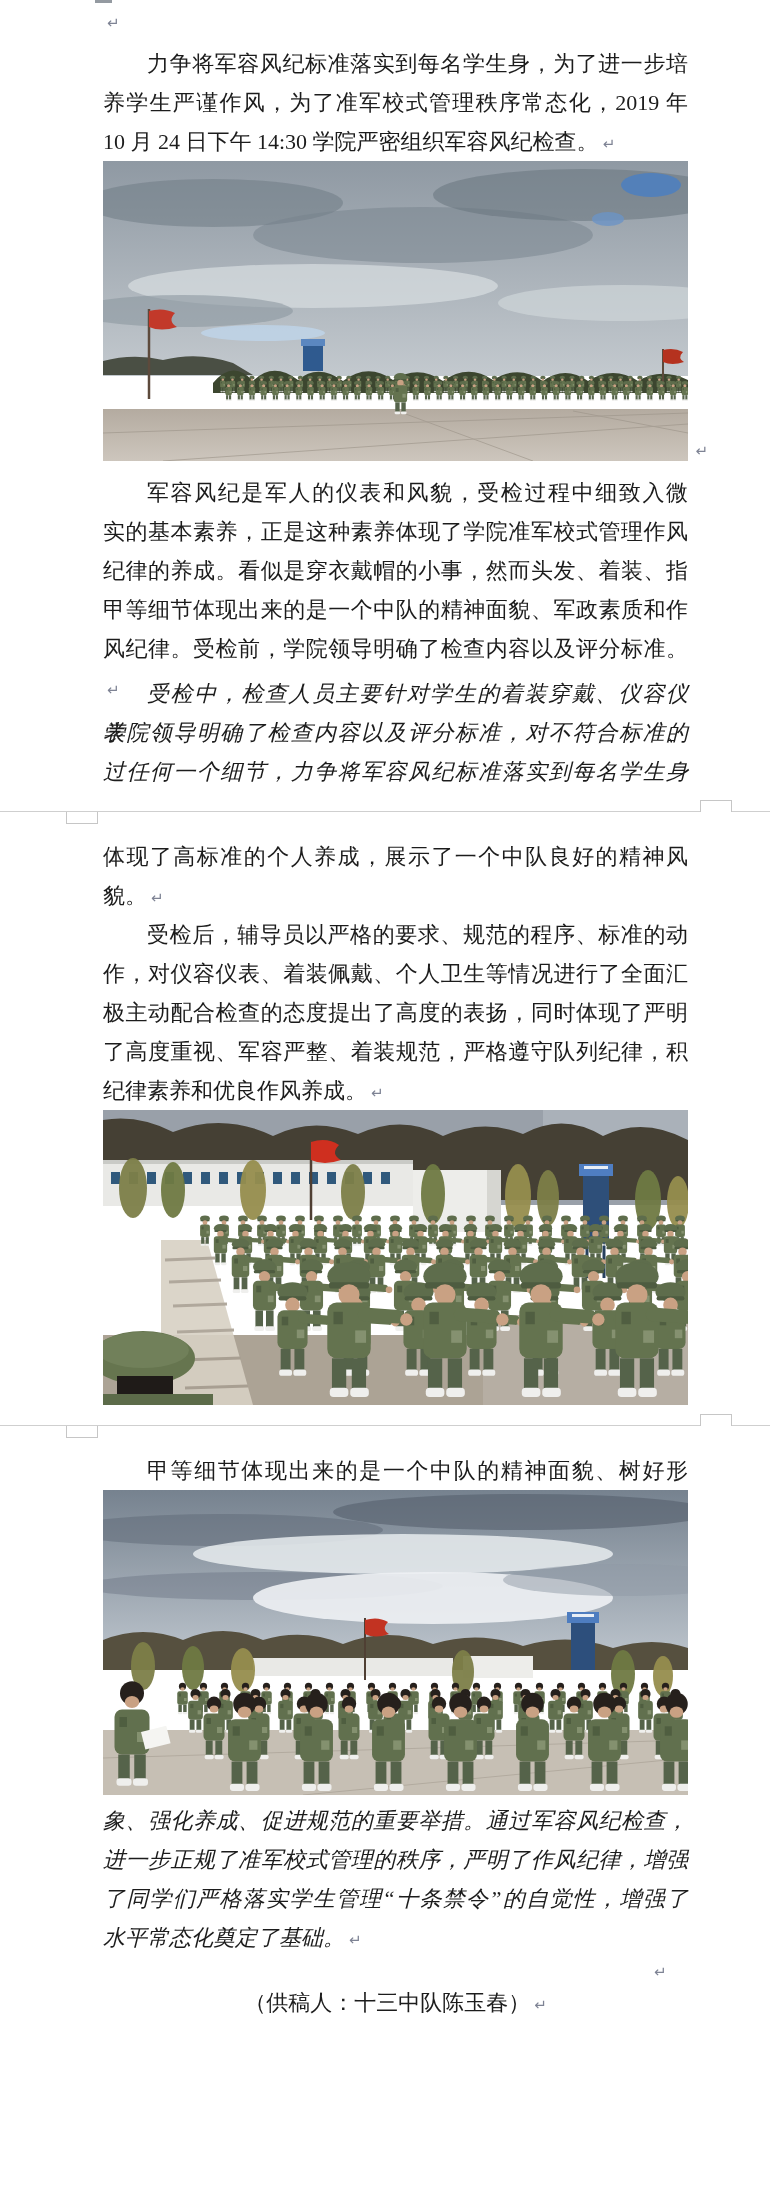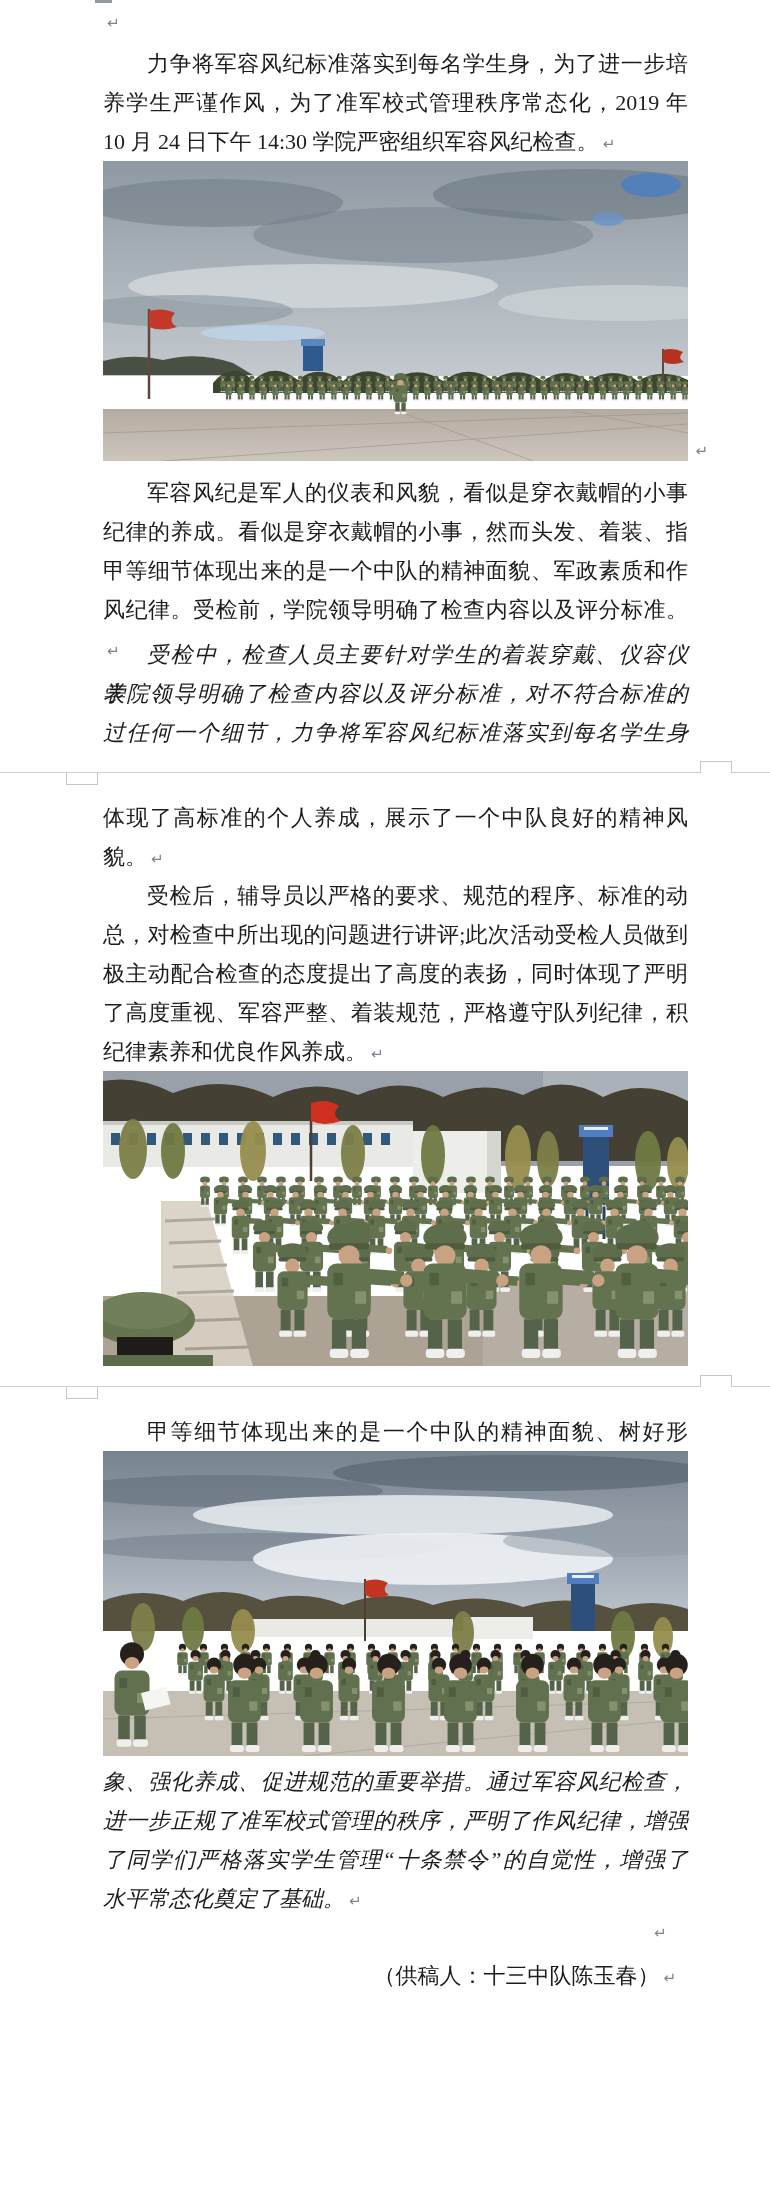--- a/index.html
+++ b/index.html
@@ -40,21 +40,21 @@
   
   .pbreak{position:relative;height:46px;margin-left:-103px;margin-right:-82px;}
   .pbreak .pb-line{position:absolute;left:0;right:0;top:20px;border-top:1px solid #cfcfcf;}
   .pbreak .pb-left{position:absolute;left:66px;top:21px;width:30px;height:11px;
     border:1px solid #c6c6c6;border-top:none;background:#fff;}
   .pbreak .pb-right{position:absolute;right:38px;top:9px;width:30px;height:11px;
     border:1px solid #c6c6c6;border-bottom:none;background:#fff;}
   
   .empty-low{height:30px;line-height:30px;}
   .empty-low .pilcrow{margin-left:551px;}
-  .byline{margin:12px;height:32px;line-height:32px;font-size:22px;text-align:right;}
+  .byline{margin:0;height:32px;line-height:32px;font-size:22px;text-align:center;}
 </style>
 </head>
 <body>
 
 <svg width="0" height="0" style="position:absolute" aria-hidden="true">
   <defs>
     <g id="fig-cap">
       <ellipse cx="10" cy="6.5" rx="7" ry="4.5" fill="#5e6d4c"></ellipse>
       <rect x="3.5" y="8.5" width="13" height="2" rx="1" fill="#4e5c40"></rect>
       <circle cx="10" cy="12.5" r="3.4" fill="#c9a183"></circle>
@@ -228,21 +228,22 @@
           <use href="#fig-cap" transform="translate(553.9 219) scale(0.46)"></use>
           <use href="#fig-cap" transform="translate(565.6 219) scale(0.46)"></use>
           <use href="#fig-cap" transform="translate(577.3 219) scale(0.46)"></use>
         </g>
       <use href="#fig-cap" transform="translate(288 210) scale(0.95)"></use>
     </svg>
     <span class="pilcrow figmark">↵</span>
   </figure>
 
   <div class="para mt12">
-      <div class="tline ind"><span class="txt">军容风纪是军人的仪表和风貌，看似是穿衣戴帽的小事</span></div>
+      <div class="tline ind"><span class="txt">军容风纪是军人的仪表和风貌，受检过程中细致入微</span></div>
+      <div class="tline"><span class="txt">实的基本素养，正是这种素养体现了学院准军校式管理作风</span></div>
       <div class="tline"><span class="txt">纪律的养成。看似是穿衣戴帽的小事，然而头发、着装、指</span></div>
       <div class="tline"><span class="txt">甲等细节体现出来的是一个中队的精神面貌、军政素质和作</span></div>
       <div class="tline lastline"><span class="txt">风纪律。受检前，学院领导明确了检查内容以及评分标准。</span><span class="pilcrow">↵</span></div>
     </div>
 
   <div class="para mt6">
       <div class="tline ind"><span class="txt">受检中，检查人员主要针对学生的着装穿戴、仪容仪表、</span></div>
       <div class="tline"><span class="txt">学院领导明确了检查内容以及评分标准，对不符合标准的</span></div>
       <div class="tline"><span class="txt">过任何一个细节，力争将军容风纪标准落实到每名学生身</span></div>
     </div>
@@ -253,21 +254,21 @@
     <div class="pb-right"></div>
   </div>
 
   <div class="para">
       <div class="tline"><span class="txt">体现了高标准的个人养成，展示了一个中队良好的精神风</span></div>
       <div class="tline lastline"><span class="txt">貌。</span><span class="pilcrow">↵</span></div>
     </div>
 
   <div class="para">
       <div class="tline ind"><span class="txt">受检后，辅导员以严格的要求、规范的程序、标准的动</span></div>
-      <div class="tline"><span class="txt">总，对检查中所出现的问题进行讲评;此次活动受检人员做到</span></div>
+      <div class="tline"><span class="txt">作，对仪容仪表、着装佩戴、个人卫生等情况进行了全面汇</span></div>
       <div class="tline"><span class="txt">极主动配合检查的态度提出了高度的表扬，同时体现了严明</span></div>
       <div class="tline"><span class="txt">了高度重视、军容严整、着装规范，严格遵守队列纪律，积</span></div>
       <div class="tline lastline"><span class="txt">纪律素养和优良作风养成。</span><span class="pilcrow">↵</span></div>
     </div>
 
   <figure class="photo mt8">
     <svg viewBox="0 0 585 295" width="585" height="295">
       <rect x="0" y="0" width="585" height="95" fill="#99a0a9"></rect>
       <rect x="440" y="0" width="145" height="40" fill="#aab1b9"></rect>
       <path d="M0 10 L0 90 L585 90 L585 30 Q540 6 500 26 Q460 2 420 24 Q380 8 340 26 Q300 4 255 24 Q210 6 170 26 Q120 2 70 22 Q35 4 0 10 Z" fill="#454034"></path>

